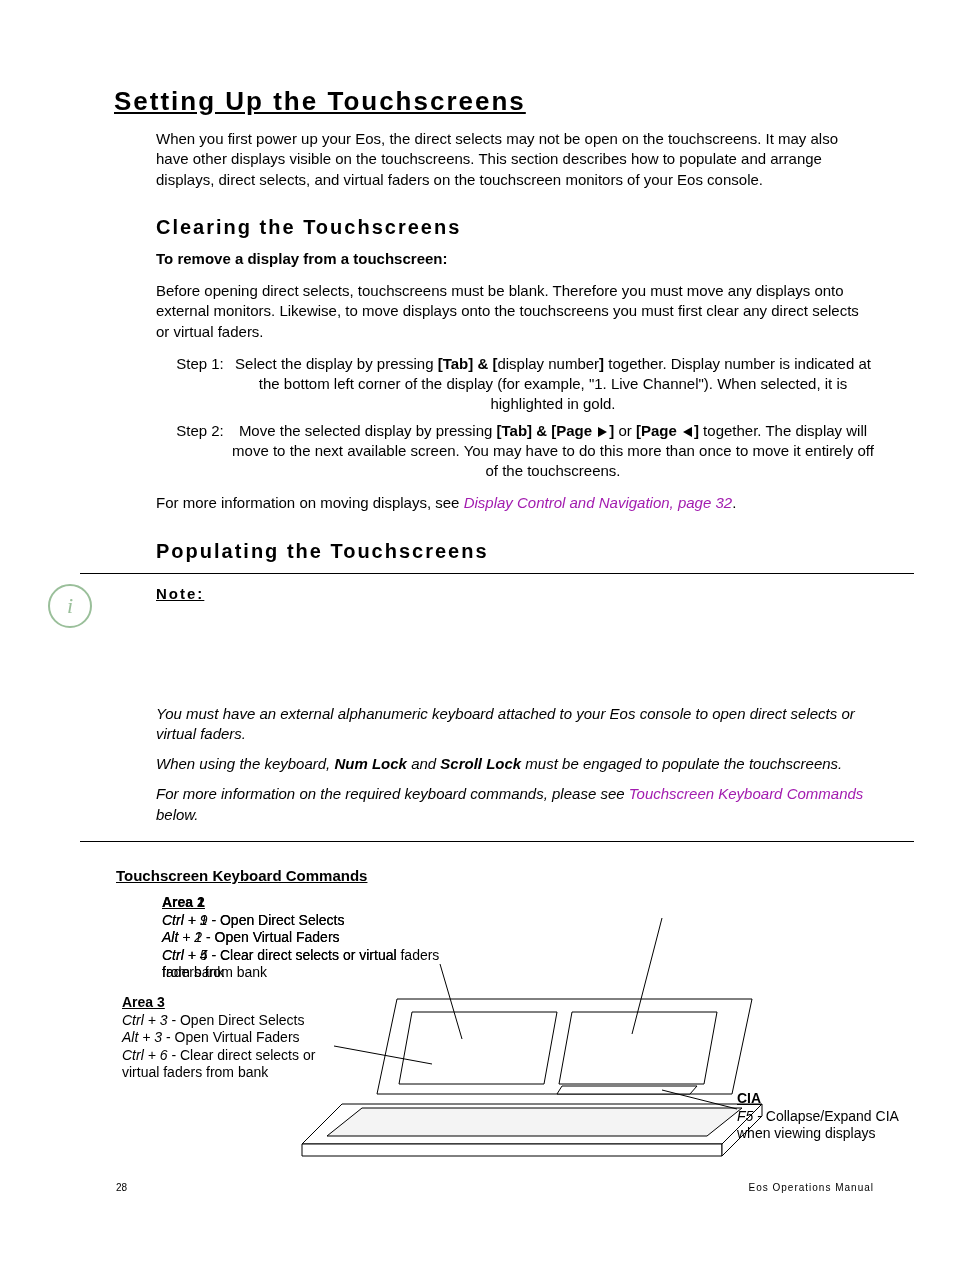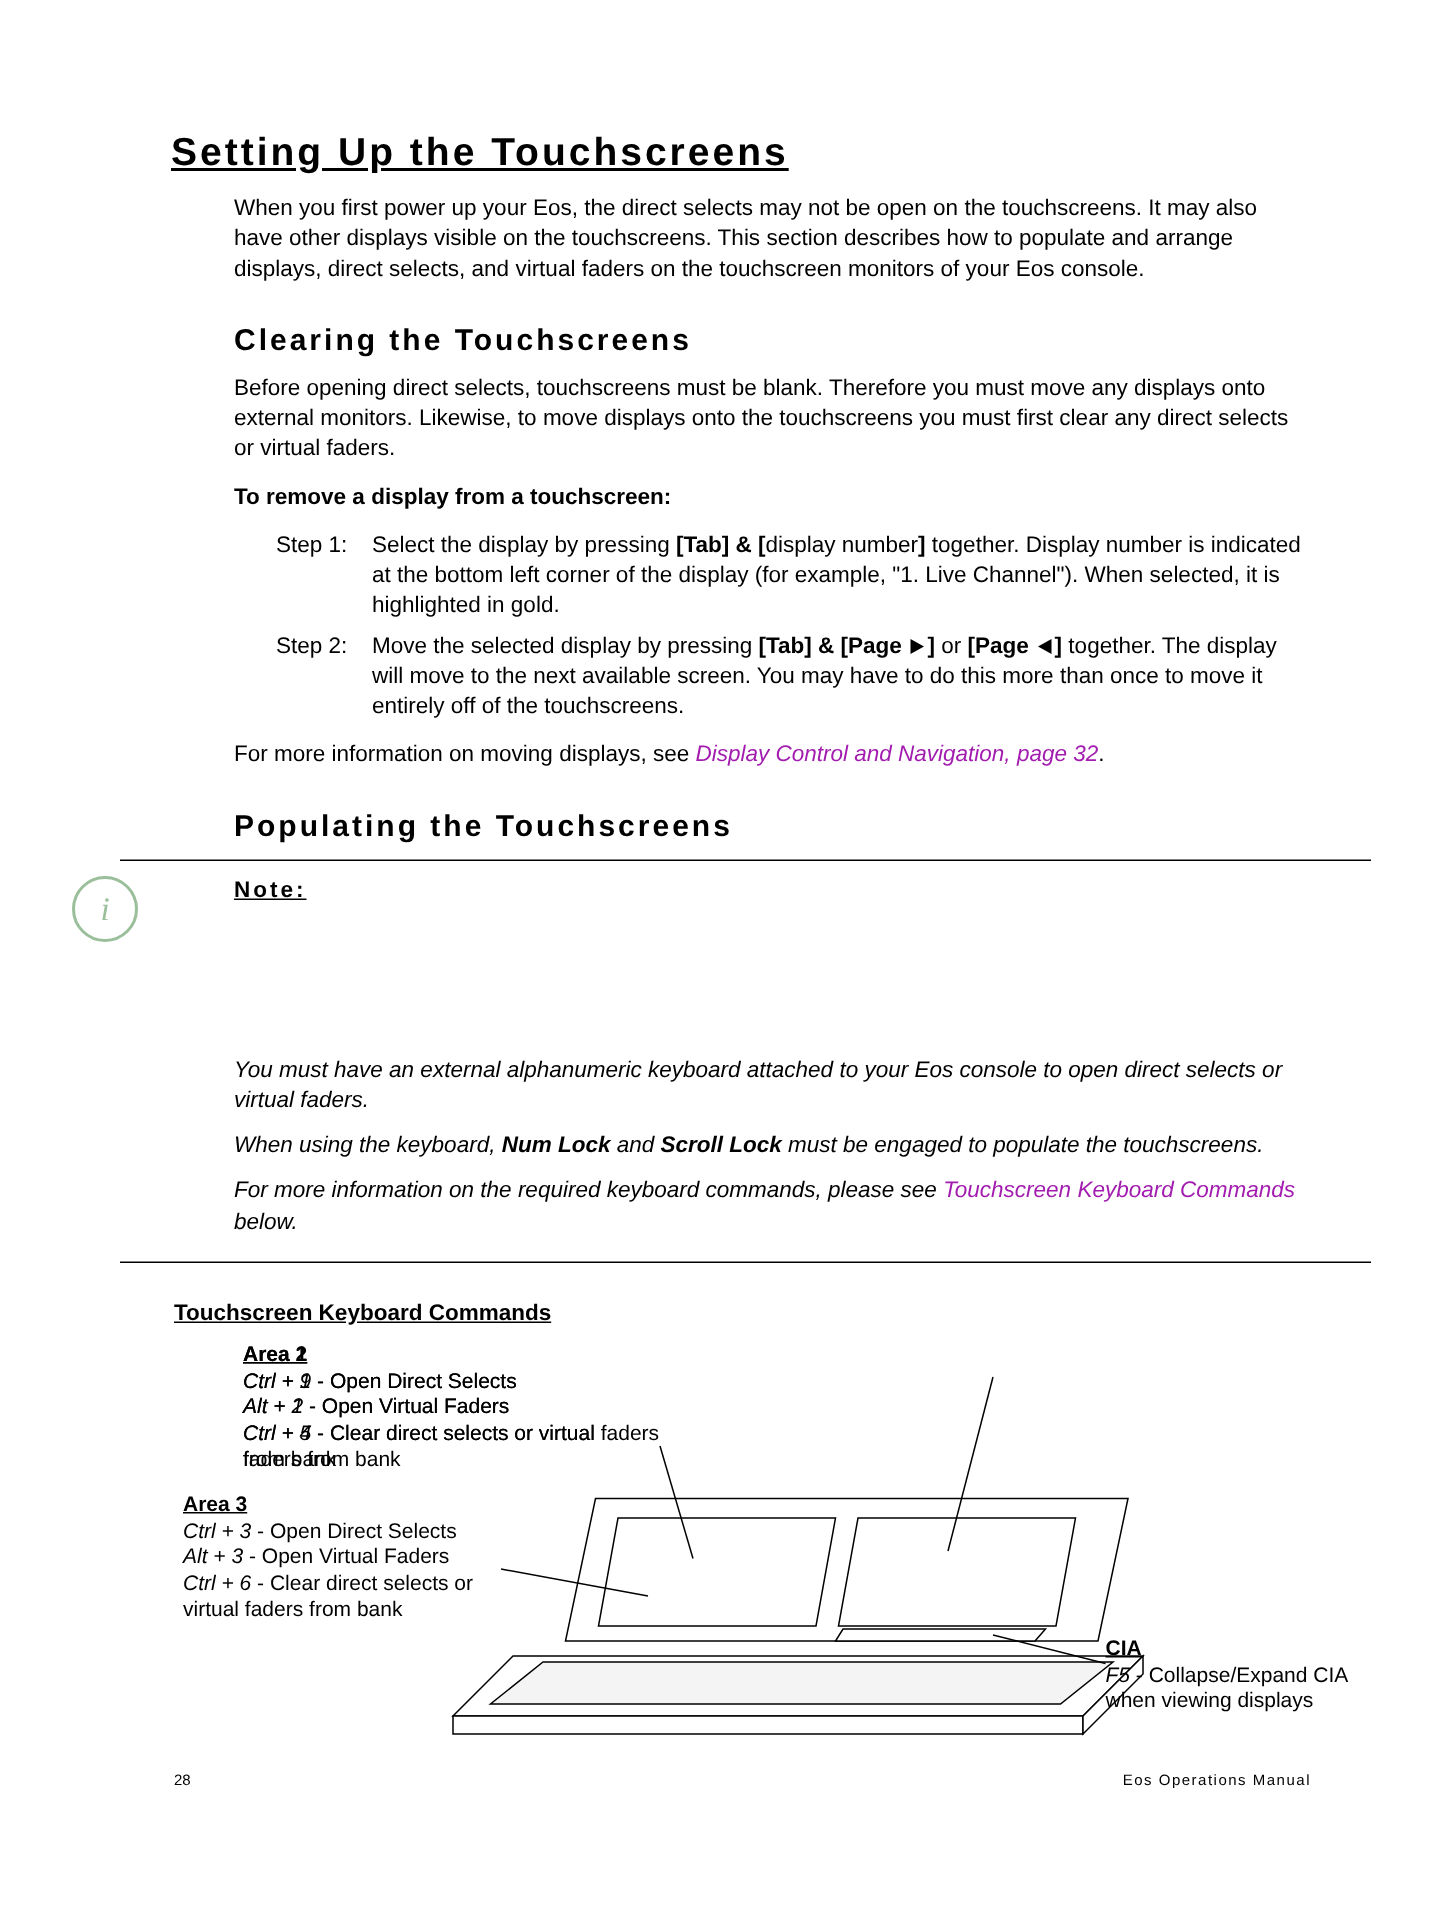--- a/index.html
+++ b/index.html
@@ -32,21 +32,22 @@
     margin: 0 0 12px 0;
   }
   .h2 {
     font-size: 20px;
     font-weight: bold;
     letter-spacing: 2px;
     margin: 24px 0 8px 0;
   }
   .bold { font-weight: bold; }
   .steps {
-    margin: 8px 0 12px 28px;
+    margin: 8px 0 12px 12px;
+    text-align: center;
   }
   .step {
     display: flex;
     margin-bottom: 6px;
   }
   .step-label {
     flex: 0 0 64px;
   }
   .step-body {
     flex: 1;
@@ -149,23 +150,23 @@
 </head>
 <body>
 
 <div class="page">
   <div class="h1">Setting Up the Touchscreens</div>
 
   <div class="indent">
     <p class="para">When you first power up your Eos, the direct selects may not be open on the touchscreens. It may also have other displays visible on the touchscreens. This section describes how to populate and arrange displays, direct selects, and virtual faders on the touchscreen monitors of your Eos console.</p>
 
     <div class="h2">Clearing the Touchscreens</div>
+    <p class="para bold">To remove a display from a touchscreen:</p>
+
     <p class="para">Before opening direct selects, touchscreens must be blank. Therefore you must move any displays onto external monitors. Likewise, to move displays onto the touchscreens you must first clear any direct selects or virtual faders.</p>
-
-    <p class="para bold">To remove a display from a touchscreen:</p>
 
     <div class="steps">
       <div class="step">
         <div class="step-label">Step 1:</div>
         <div class="step-body">
           <span>Select the display by pressing </span><span class="bold">[Tab] &amp; [</span><span>display number</span><span class="bold">]</span><span> together. Display number is indicated at the bottom left corner of the display (for example, "1. Live Channel"). When selected, it is highlighted in gold.</span>
         </div>
       </div>
       <div class="step">
         <div class="step-label">Step 2:</div>

